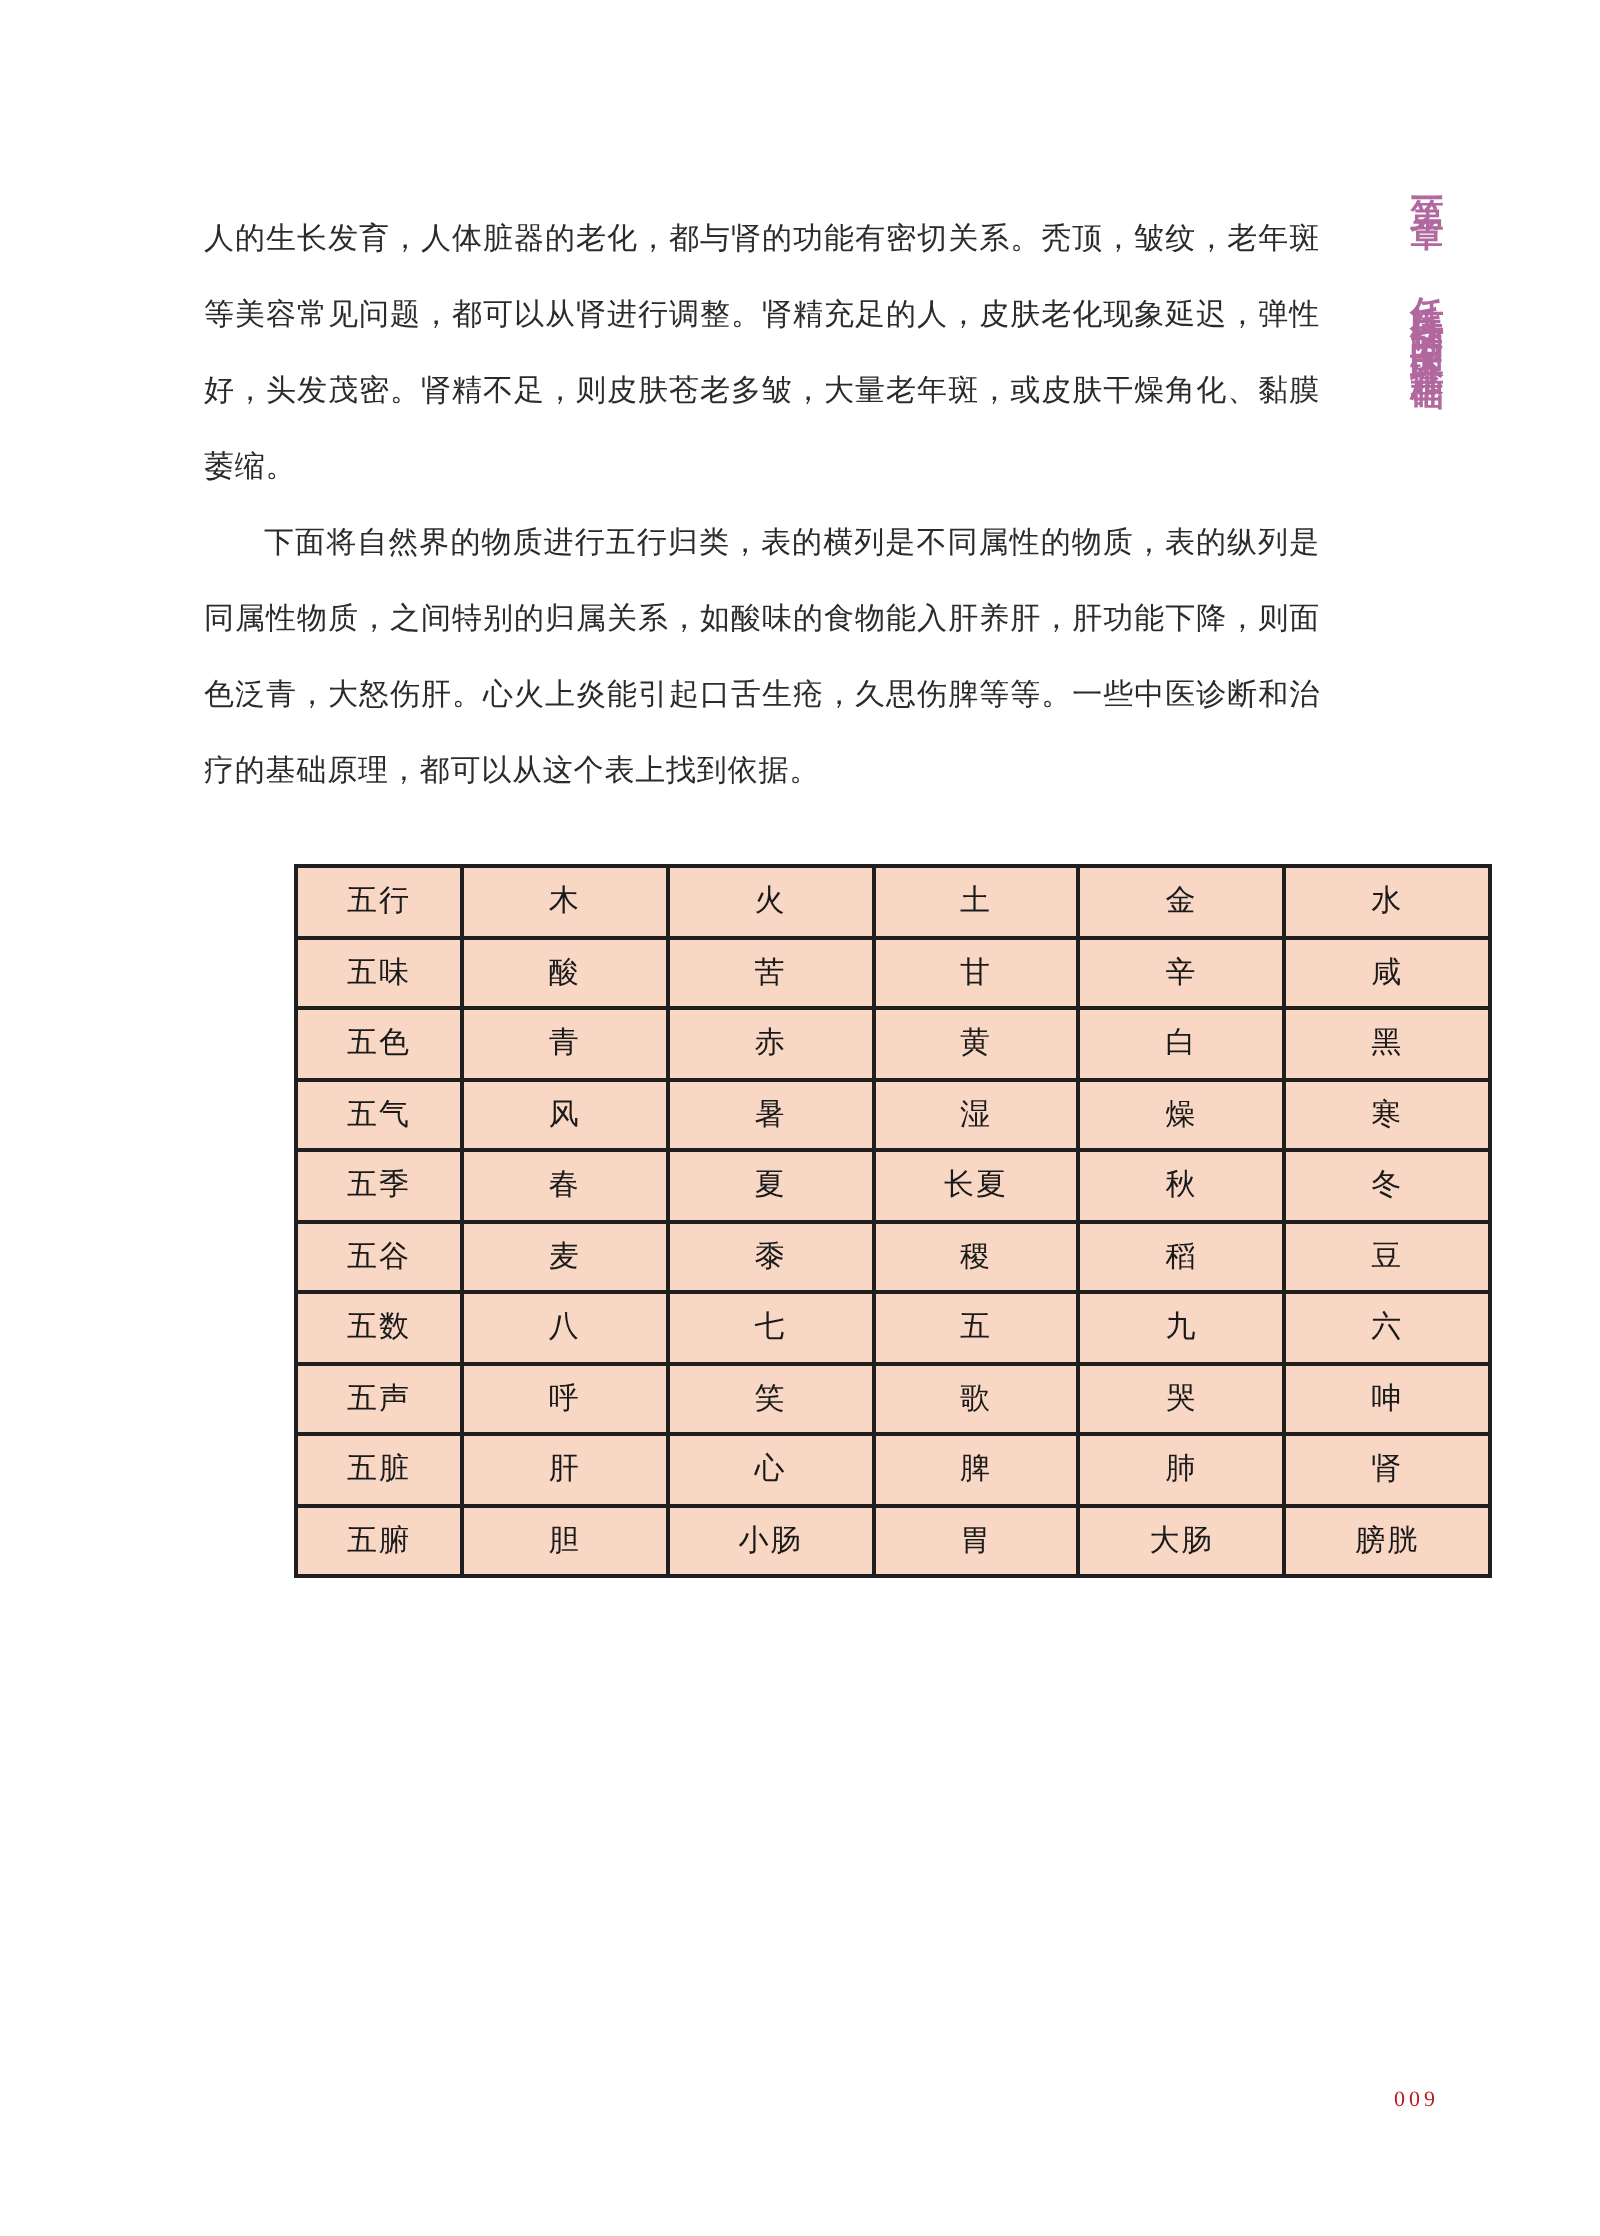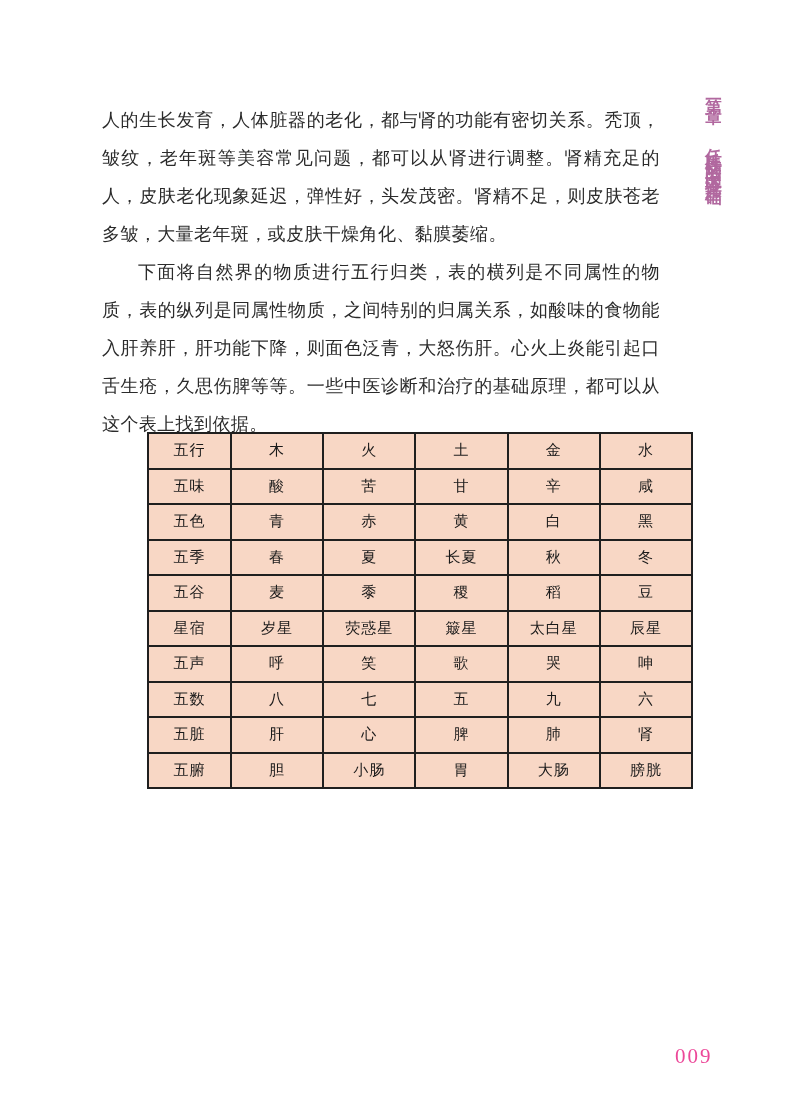--- a/index.html
+++ b/index.html
@@ -35,55 +35,55 @@
   .sidebar .chapter { margin-bottom: 0; }
   .sidebar .book-title { margin-top: 14px; }
 
   
   .body-text {
     position: absolute;
     top: 101px;
     left: 102px;
     width: 558px;
     color: var(--text-col);
-    font-size: 18px;
+    font-size: 15px;
     line-height: 38px;
     letter-spacing: 0.4px;
     text-align: justify;
   }
   .body-text p.indent { text-indent: 2em; }
 
   
   .wuxing-table {
     position: absolute;
     top: 432px;
     left: 147px;
     border-collapse: collapse;
     table-layout: fixed;
-    width: 546px;
+    width: 599px;
   }
   .wuxing-table td {
     border: 2px solid var(--border-col);
     background: var(--cell-bg);
     height: 35.5px;
     text-align: center;
     vertical-align: middle;
     font-size: 15px;
     color: #1a1a1a;
     letter-spacing: 1px;
   }
   .wuxing-table col.label-col { width: 83px; }
 
   
   .page-number {
     position: absolute;
     top: 1044px;
-    left: 675px;
-    font-size: 21px;
-    color: #ec4899;
+    left: 697px;
+    font-size: 11px;
+    color: #b91c1c;
     letter-spacing: 2px;
     font-variant-numeric: oldstyle-nums;
   }
 </style>
 </head>
 <body>
 
 <div class="page">
 
   <div class="sidebar">
@@ -124,58 +124,58 @@
         </tr>
         <tr>
           <td>五色</td>
           <td>青</td>
           <td>赤</td>
           <td>黄</td>
           <td>白</td>
           <td>黑</td>
         </tr>
         <tr>
+          <td>五气</td>
+          <td>风</td>
+          <td>暑</td>
+          <td>湿</td>
+          <td>燥</td>
+          <td>寒</td>
+        </tr>
+        <tr>
           <td>五季</td>
           <td>春</td>
           <td>夏</td>
           <td>长夏</td>
           <td>秋</td>
           <td>冬</td>
         </tr>
         <tr>
           <td>五谷</td>
           <td>麦</td>
           <td>黍</td>
           <td>稷</td>
           <td>稻</td>
           <td>豆</td>
         </tr>
         <tr>
-          <td>星宿</td>
-          <td>岁星</td>
-          <td>荧惑星</td>
-          <td>簸星</td>
-          <td>太白星</td>
-          <td>辰星</td>
+          <td>五数</td>
+          <td>八</td>
+          <td>七</td>
+          <td>五</td>
+          <td>九</td>
+          <td>六</td>
         </tr>
         <tr>
           <td>五声</td>
           <td>呼</td>
           <td>笑</td>
           <td>歌</td>
           <td>哭</td>
           <td>呻</td>
-        </tr>
-        <tr>
-          <td>五数</td>
-          <td>八</td>
-          <td>七</td>
-          <td>五</td>
-          <td>九</td>
-          <td>六</td>
         </tr>
         <tr>
           <td>五脏</td>
           <td>肝</td>
           <td>心</td>
           <td>脾</td>
           <td>肺</td>
           <td>肾</td>
         </tr>
         <tr>

